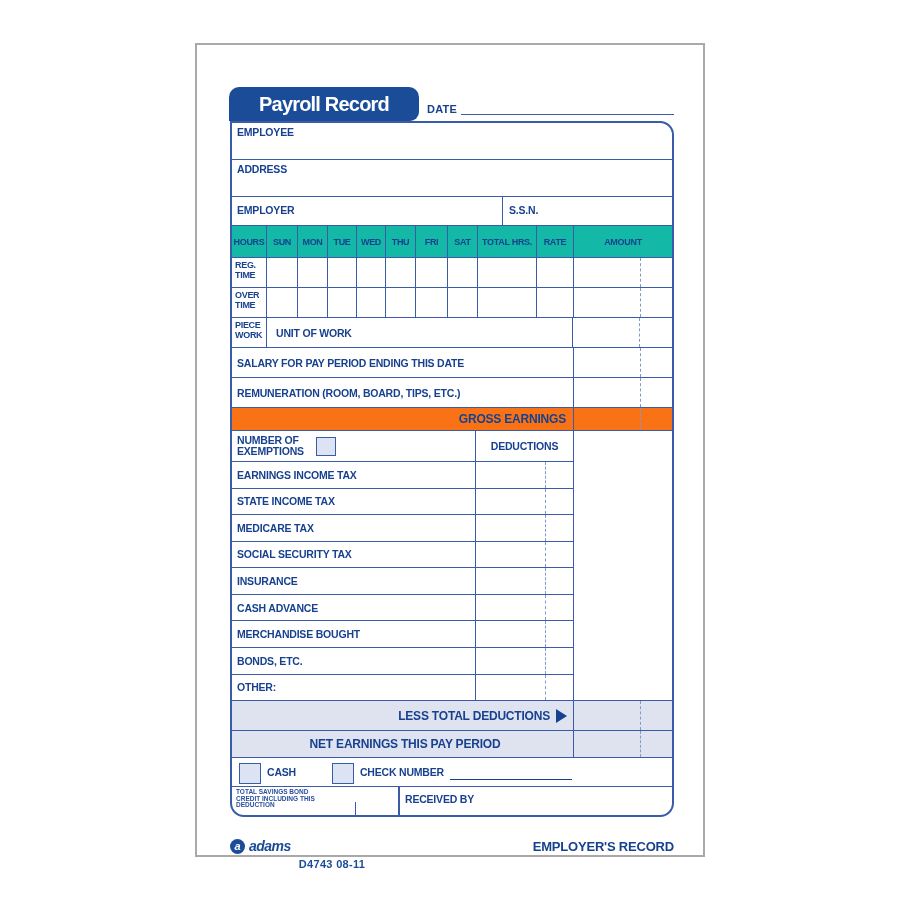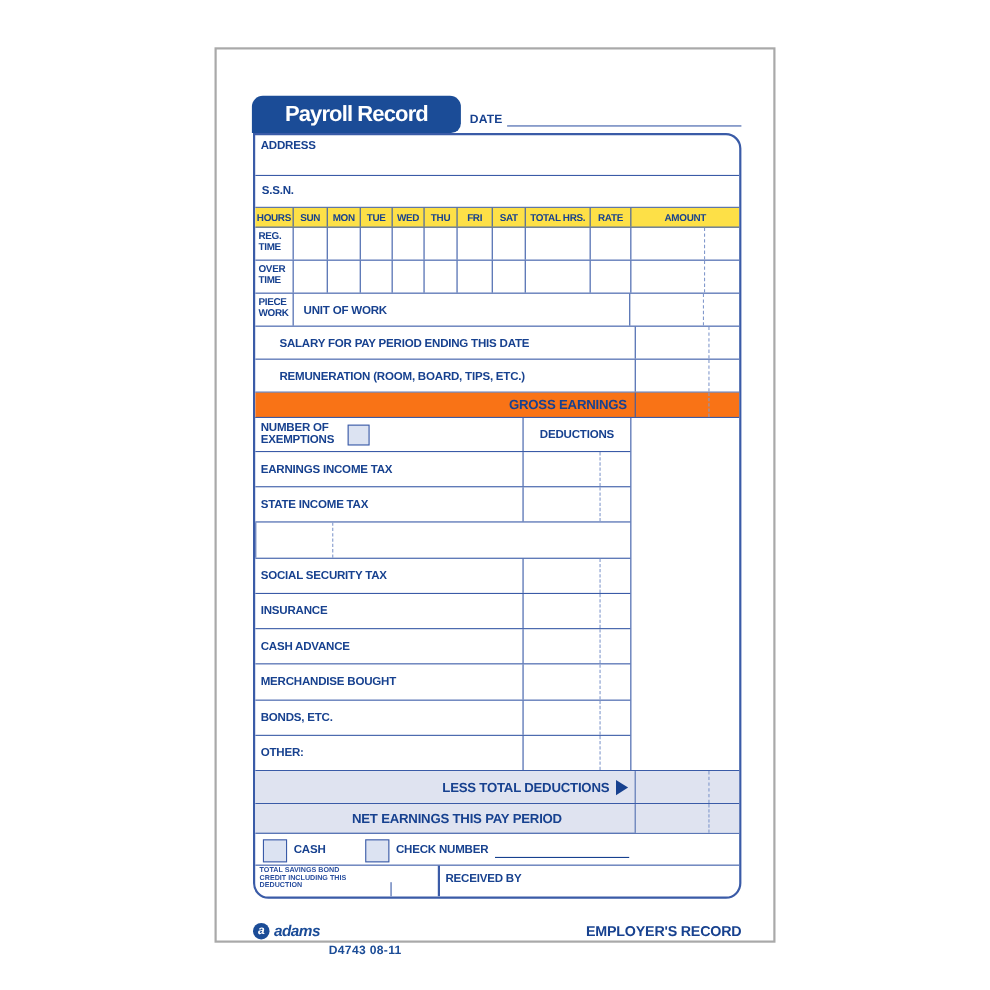--- a/index.html
+++ b/index.html
@@ -30,38 +30,38 @@
   .row:last-child { border-bottom:none; }
 
   .lbl { font-size:10.5px; font-weight:bold; letter-spacing:-0.2px; color:#17418f; }
 
   .field-row { height:37px; padding:3px 0 0 5px; }
   .split-row { height:29px; padding:0; }
   .split-row .cell-a { width:271px; border-right:1.5px solid #3a5ba7; padding:3px 0 0 5px; }
   .split-row .cell-b { flex:1; padding:3px 0 0 6px; }
 
   
-  .hours-header { height:18px; background:#fde047; }
+  .hours-header { height:32px; background:#14b8a6; }
   .hours-header .hcell { display:flex; align-items:center; justify-content:center;
         font-size:9px; font-weight:bold; letter-spacing:-0.3px; border-right:1.5px solid #3a5ba7; }
   .hours-header .hcell:last-child { border-right:none; }
   .hours-row { height:30px; }
   .hours-row .bcell { border-right:1.5px solid #3a5ba7; }
   .hours-row .bcell:last-child { border-right:none; }
   .rowlabel { font-size:9px; font-weight:bold; letter-spacing:-0.3px; line-height:10px; padding:2px 16px 0 3px; }
 
   .c-hours { width:35px; } .c-sun{ width:31px; } .c-mon{ width:30px; } .c-tue{ width:29px; }
   .c-wed{ width:29px; } .c-thu{ width:30px; } .c-fri{ width:32px; } .c-sat{ width:30px; }
   .c-total{ width:59px; } .c-rate{ width:37px; } .c-amount{ width:98px; position:relative; }
 
   .cents { position:absolute; top:0; bottom:0; left:66px; border-left:1.5px dashed #8299cc; }
   .cents-ded { position:absolute; top:0; bottom:0; left:69px; border-left:1.5px dashed #8299cc; }
 
   .earn-row { height:30px; }
-  .earn-left { width:342px; border-right:1.5px solid #3a5ba7; display:flex; align-items:center; padding-left:5px;margin-left:17px; }
+  .earn-left { width:342px; border-right:1.5px solid #3a5ba7; display:flex; align-items:center; padding-left:5px; }
   .earn-amount { width:98px; position:relative; }
   .piece-label { width:35px; border-right:1.5px solid #3a5ba7; }
   .piece-unit { flex:1; display:flex; align-items:center; padding-left:9px; }
 
   .gross-row { height:23px; background:#f97316; }
   .gross-row .earn-left { justify-content:flex-end; padding-right:7px; }
   .gross-row .lbl, .total-row .lbl { font-size:12px; letter-spacing:-0.2px; }
 
   
   .ded-section { flex:1; display:flex; border-bottom:1.5px solid #3a5ba7; }
@@ -118,26 +118,32 @@
     <div class="tab">
       <span>Payroll Record</span>
     </div>
     <div class="date-wrap">
       <span class="date-label">DATE</span>
       <span class="date-line"></span>
     </div>
 
     <div class="formbox">
 
+      <div class="row field-row">
+        <span class="lbl">EMPLOYEE</span>
+      </div>
 
       <div class="row field-row">
         <span class="lbl">ADDRESS</span>
       </div>
 
       <div class="row split-row">
+        <div class="cell-a">
+          <span class="lbl">EMPLOYER</span>
+        </div>
         <div class="cell-b">
           <span class="lbl">S.S.N.</span>
         </div>
       </div>
 
       <div class="row hours-header">
         <div class="hcell c-hours">HOURS</div>
         <div class="hcell c-sun">SUN</div>
         <div class="hcell c-mon">MON</div>
         <div class="hcell c-tue">TUE</div>
@@ -240,20 +246,23 @@
           </div>
           <div class="ded-row">
             <div class="ded-label">
                 <span class="lbl">STATE INCOME TAX</span>
               </div>
             <div class="ded-value">
                 <i class="cents-ded"></i>
               </div>
           </div>
           <div class="ded-row">
+            <div class="ded-label">
+                <span class="lbl">MEDICARE TAX</span>
+              </div>
             <div class="ded-value">
                 <i class="cents-ded"></i>
               </div>
           </div>
           <div class="ded-row">
             <div class="ded-label">
                 <span class="lbl">SOCIAL SECURITY TAX</span>
               </div>
             <div class="ded-value">
                 <i class="cents-ded"></i>

